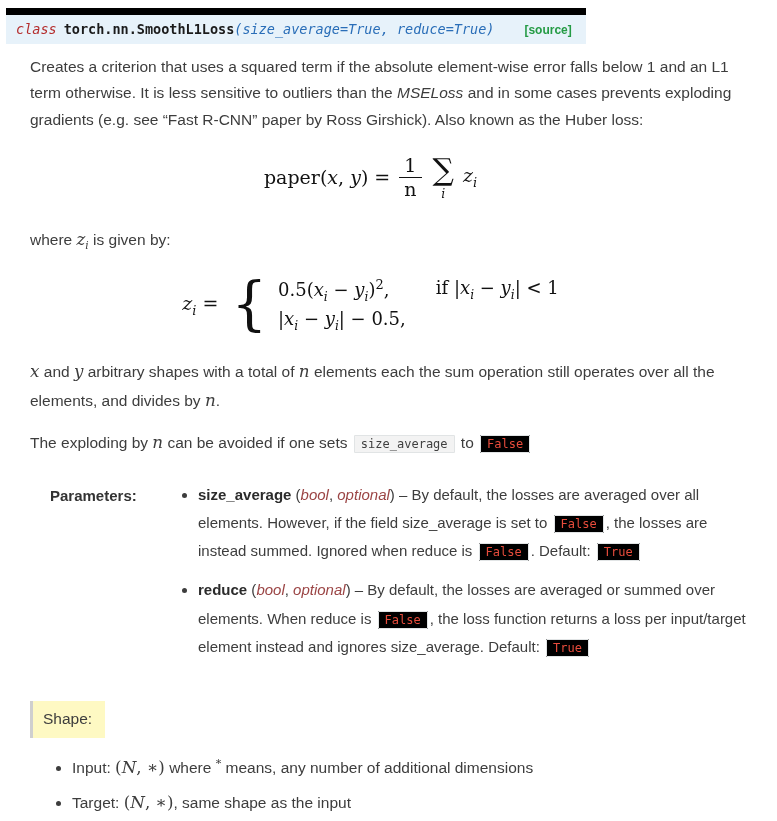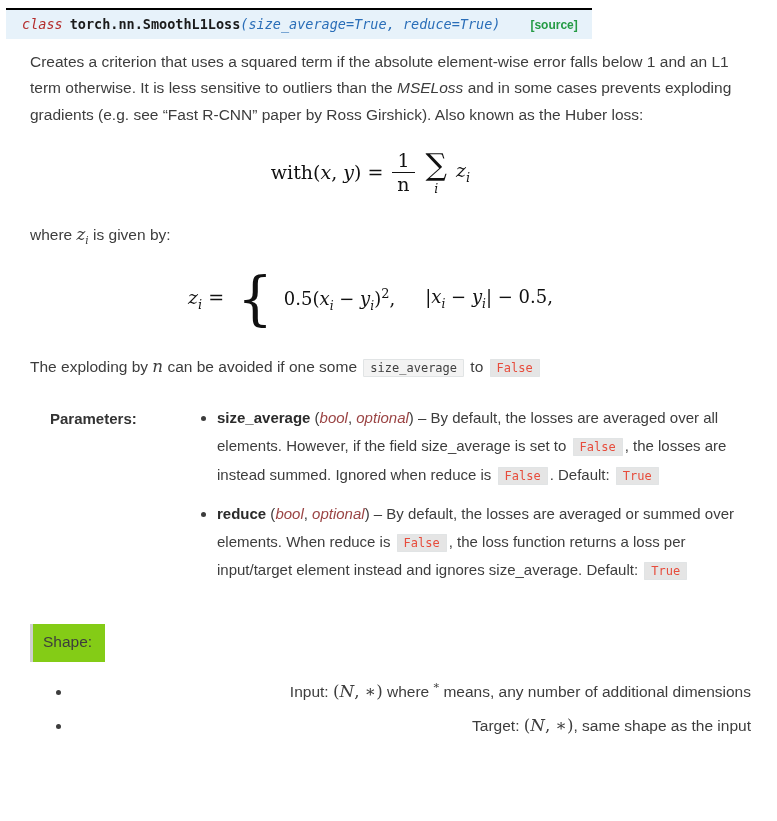--- a/index.html
+++ b/index.html
@@ -10,22 +10,22 @@
     font-family: "Liberation Sans", "DejaVu Sans", sans-serif;
     color: #3d3d3d;
     font-size: 15.5px;
   }
   .page { padding: 8px 26px 24px 6px; }
 
   
   .sig-bar {
     display: inline-block;
     background: #e7f2fa;
-    border-top: 2px solid #000000;
-    padding: 6px 14px 7px 16px;
+    border-top: 7px solid #000000;
+    padding: 6px 14px 7px 10px;
     font-family: "DejaVu Sans Mono", "Liberation Mono", monospace;
     font-size: 13.5px;
     white-space: nowrap;
   }
   .sig-prefix { color: #b42b2b; font-style: italic; margin-right: 7px; }
   .sig-name   { font-weight: bold; color: #1b1b1b; }
   .sig-params { color: #2a6eb8; font-style: italic; }
   .source-link {
     color: #259b45;
     margin-left: 30px;
@@ -50,21 +50,21 @@
   sup.run-sup { font-family: "DejaVu Serif", "Liberation Serif", serif; font-size: 0.72em; }
   code.run-c, code.run-x {
     font-family: "DejaVu Sans Mono", "Liberation Mono", monospace;
     font-size: 12px;
     border: 1px solid #e1e4e5;
     padding: 1px 6px;
     margin: 0 2px;
     white-space: nowrap;
     border-radius: 1px;
   }
-  code.run-c { color: #e74c3c; background: #e5e5e5; }
+  code.run-c { color: #e74c3c; background: #000000; }
   code.run-x { color: #404040; background: #f3f3f3; }
 
   
   .math-display {
     display: flex;
     justify-content: center;
     align-items: center;
     font-family: "DejaVu Serif", "Liberation Serif", serif;
     font-size: 19px;
     color: #111;
@@ -92,82 +92,84 @@
     column-gap: 30px;
     row-gap: 3px;
     text-align: left;
     font-size: 18px;
   }
 
   
   .field-list {
     display: grid;
     grid-template-columns: 112px 1fr;
-    column-gap: 26px;
+    column-gap: 16px;
     padding-left: 20px;
     margin: 24px 0 38px 0;
   }
   .field-name { font-weight: bold; color: #333; font-size: 15px; padding-top: 2px; }
   .field-body ul { margin: 0; padding-left: 20px; }
-  .field-body li { margin-bottom: 11px; line-height: 1.88; font-size: 15px; color: #3d3d3d; margin-left: 9px; }
+  .field-body li { margin-bottom: 11px; line-height: 1.88; font-size: 15px; color: #3d3d3d; }
   .field-body li:last-child { margin-bottom: 0; }
 
   
   .shape-section { margin-top: 40px; }
   .shape-dt {
     display: inline-block;
-    background: #84cc16;
+    background: #fef9c3;
     border-left: 3px solid #cfcfcf;
     padding: 5px 13px 6px 10px;
     color: #3d3d3d;
     font-size: 15.5px;
   }
-  .shape-list { margin: 16px 0 0 0; padding-left: 42px; text-align: right; }
+  .shape-list { margin: 16px 0 0 0; padding-left: 42px; }
   .shape-list li { margin-bottom: 7px; line-height: 1.65; }
 </style>
 </head>
 <body>
 
 <div class="page">
 
   
   <div class="sig-bar">
     <span class="sig-prefix">class</span><span class="sig-name">torch.nn.SmoothL1Loss</span><span class="sig-params">(size_average=True, reduce=True)</span><a class="source-link" href="#">[source]</a>
   </div>
 
   <div class="content">
 
     <p class="para"><span class="run-t">Creates a criterion that uses a squared term if the absolute element-wise error falls below 1 and an L1 term otherwise. It is less sensitive to outliers than the </span><em class="run-i">MSELoss</em><span class="run-t"> and in some cases prevents exploding gradients (e.g. see “Fast R-CNN” paper by Ross Girshick). Also known as the Huber loss:</span></p>
 
     <div class="math-display">
-      <span class="math-runs"><span class="run-r">with(</span><var class="run-v">x</var><span class="run-r">, </span><var class="run-v">y</var><span class="run-r">) =</span></span>
+      <span class="math-runs"><span class="run-r">paper(</span><var class="run-v">x</var><span class="run-r">, </span><var class="run-v">y</var><span class="run-r">) =</span></span>
       <span class="frac">
         <span class="num">1</span>
         <span class="den">n</span>
       </span>
       <span class="bigsum">
         <span class="sigma">∑</span>
         <span class="sigma-sub">i</span>
       </span>
       <span class="math-runs"><var class="run-v">z</var><sub class="run-sub">i</sub></span>
     </div>
 
     <p class="para"><span class="run-t">where </span><var class="run-v">z</var><sub class="run-sub">i</sub><span class="run-t"> is given by:</span></p>
 
     <div class="math-display">
       <span class="math-runs"><var class="run-v">z</var><sub class="run-sub">i</sub><span class="run-r"> =</span></span>
       <span class="brace">{</span>
       <span class="cases-grid">
         <span class="math-runs"><span class="run-r">0.5(</span><var class="run-v">x</var><sub class="run-sub">i</sub><span class="run-r"> − </span><var class="run-v">y</var><sub class="run-sub">i</sub><span class="run-r">)</span><sup class="run-sup">2</sup><span class="run-r">,</span></span>
+        <span class="math-runs"><span class="run-r">if |</span><var class="run-v">x</var><sub class="run-sub">i</sub><span class="run-r"> − </span><var class="run-v">y</var><sub class="run-sub">i</sub><span class="run-r">| &lt; 1</span></span>
         <span class="math-runs"><span class="run-r">|</span><var class="run-v">x</var><sub class="run-sub">i</sub><span class="run-r"> − </span><var class="run-v">y</var><sub class="run-sub">i</sub><span class="run-r">| − 0.5,</span></span>
       </span>
     </div>
 
+    <p class="para"><var class="run-v">x</var><span class="run-t"> and </span><var class="run-v">y</var><span class="run-t"> arbitrary shapes with a total of </span><var class="run-v">n</var><span class="run-t"> elements each the sum operation still operates over all the elements, and divides by </span><var class="run-v">n</var><span class="run-t">.</span></p>
 
-    <p class="para"><span class="run-t">The exploding by </span><var class="run-v">n</var><span class="run-t"> can be avoided if one some </span><code class="run-x">size_average</code><span class="run-t"> to </span><code class="run-c">False</code></p>
+    <p class="para"><span class="run-t">The exploding by </span><var class="run-v">n</var><span class="run-t"> can be avoided if one sets </span><code class="run-x">size_average</code><span class="run-t"> to </span><code class="run-c">False</code></p>
 
     <div class="field-list">
       <div class="field-name">Parameters:</div>
       <div class="field-body">
         <ul>
           <li><strong class="run-b">size_average</strong><span class="run-t"> (</span><em class="run-o">bool</em><span class="run-t">, </span><em class="run-o">optional</em><span class="run-t">) – By default, the losses are averaged over all elements. However, if the field size_average is set to </span><code class="run-c">False</code><span class="run-t">, the losses are instead summed. Ignored when reduce is </span><code class="run-c">False</code><span class="run-t">. Default: </span><code class="run-c">True</code></li>
           <li><strong class="run-b">reduce</strong><span class="run-t"> (</span><em class="run-o">bool</em><span class="run-t">, </span><em class="run-o">optional</em><span class="run-t">) – By default, the losses are averaged or summed over elements. When reduce is </span><code class="run-c">False</code><span class="run-t">, the loss function returns a loss per input/target element instead and ignores size_average. Default: </span><code class="run-c">True</code></li>
         </ul>
       </div>
     </div>

